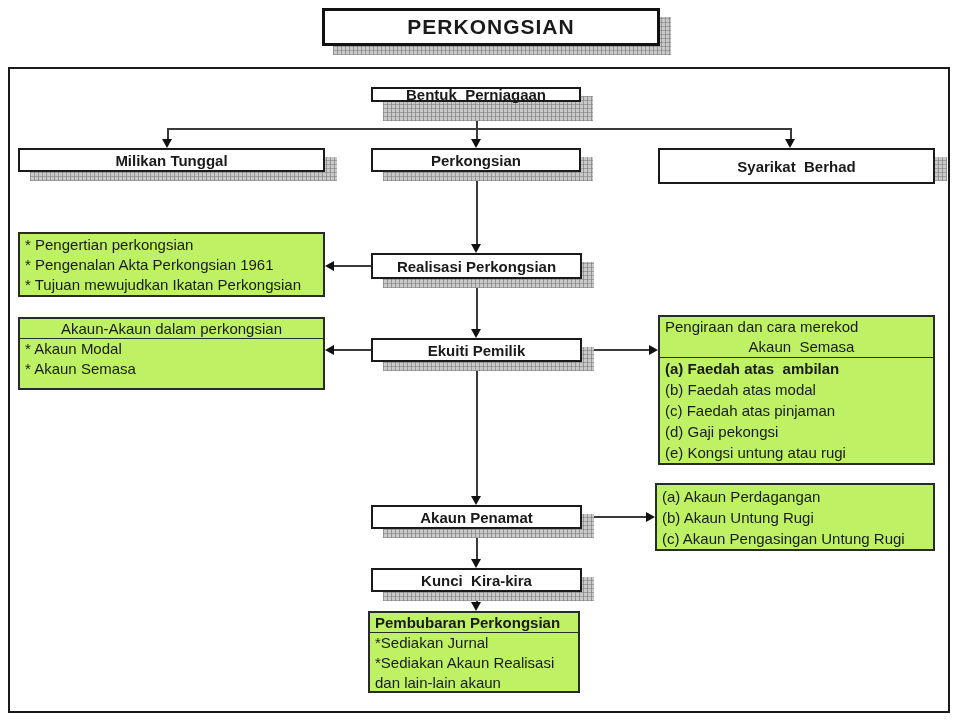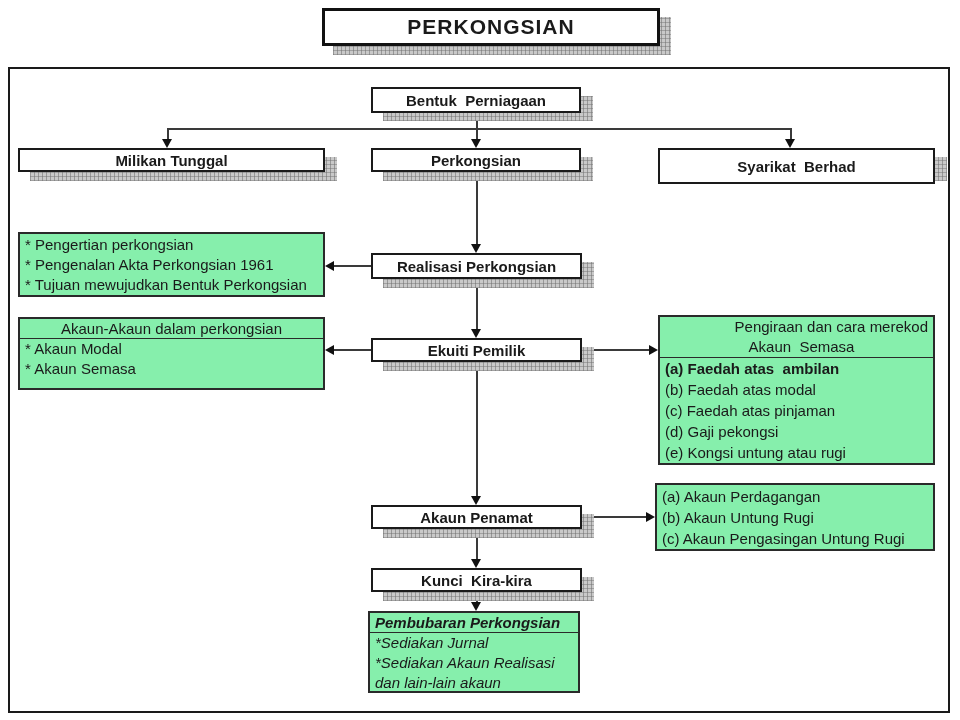--- a/index.html
+++ b/index.html
@@ -25,21 +25,21 @@
     position:absolute;box-sizing:border-box;border:2px solid #1a1a1a;background:transparent;
   }
 
   .fbox{
     position:absolute;box-sizing:border-box;background:#fff;border:2px solid #1a1a1a;
     display:flex;align-items:center;justify-content:center;
     font-size:15px;font-weight:bold;white-space:pre;
   }
 
   .abox{
-    position:absolute;box-sizing:border-box;background:#86efac;border:2px solid #2a2a2a;
+    position:absolute;box-sizing:border-box;background:#bef264;border:2px solid #2a2a2a;
     font-size:15px;
   }
   .abox .hdr{border-bottom:1.5px solid #2a2a2a;}
   .abox .hdr.center{text-align:center;}
   .abox .line{padding:0 5px;white-space:pre;overflow:hidden;}
 
   .hline{position:absolute;height:1.5px;background:#3a3a3a;}
   .vline{position:absolute;width:1.5px;background:#3a3a3a;}
   .ah{position:absolute;width:0;height:0;}
   .ah-down{border-left:5px solid transparent;border-right:5px solid transparent;border-top:9px solid #111;}
@@ -86,21 +86,21 @@
   <div class="hline" style="left:582px;top:516px;width:65px;"></div>
   <div class="ah ah-right" style="left:646px;top:512px;"></div>
 
   <div class="vline" style="left:476px;top:529px;height:31px;"></div>
   <div class="ah ah-down" style="left:471px;top:559px;"></div>
 
   <div class="vline" style="left:476px;top:592px;height:11px;"></div>
   <div class="ah ah-down" style="left:471px;top:602px;"></div>
 
   <div class="shadow" style="left:383px;top:96px;width:210px;height:25px;"></div>
-  <div class="fbox" style="left:371px;top:87px;width:210px;height:26px;">
+  <div class="fbox" style="left:371px;top:87px;width:210px;height:15px;">
     <span>Bentuk  Perniagaan</span>
   </div>
 
   <div class="shadow" style="left:30px;top:157px;width:307px;height:24px;"></div>
   <div class="fbox" style="left:18px;top:148px;width:307px;height:24px;">
     <span>Milikan Tunggal</span>
   </div>
 
   <div class="shadow" style="left:383px;top:157px;width:210px;height:24px;"></div>
   <div class="fbox" style="left:371px;top:148px;width:210px;height:24px;">
@@ -128,47 +128,47 @@
   </div>
 
   <div class="shadow" style="left:383px;top:577px;width:211px;height:24px;"></div>
   <div class="fbox" style="left:371px;top:568px;width:211px;height:24px;">
     <span>Kunci  Kira-kira</span>
   </div>
 
   <div class="abox" style="left:18px;top:232px;width:307px;height:65px;padding-top:1px;">
     <div class="line" style="line-height:20px;">* Pengertian perkongsian</div>
     <div class="line" style="line-height:20px;">* Pengenalan Akta Perkongsian 1961</div>
-    <div class="line" style="line-height:20px;">* Tujuan mewujudkan Bentuk Perkongsian</div>
+    <div class="line" style="line-height:20px;">* Tujuan mewujudkan Ikatan Perkongsian</div>
   </div>
 
   <div class="abox" style="left:18px;top:317px;width:307px;height:73px;">
     <div class="hdr center" style="line-height:19px;">Akaun-Akaun dalam perkongsian</div>
     <div class="line" style="line-height:20px;">* Akaun Modal</div>
     <div class="line" style="line-height:20px;">* Akaun Semasa</div>
   </div>
 
   <div class="abox" style="left:658px;top:315px;width:277px;height:150px;">
     <div class="hdr">
-      <div class="line" style="line-height:20px;text-align:right;">Pengiraan dan cara merekod</div>
+      <div class="line" style="line-height:20px;">Pengiraan dan cara merekod</div>
       <div class="line" style="line-height:20px;text-align:center;padding-left:15px;">Akaun  Semasa</div>
     </div>
     <div class="line" style="line-height:21px;font-weight:bold;">(a) Faedah atas  ambilan</div>
     <div class="line" style="line-height:21px;">(b) Faedah atas modal</div>
     <div class="line" style="line-height:21px;">(c) Faedah atas pinjaman</div>
     <div class="line" style="line-height:21px;">(d) Gaji pekongsi</div>
     <div class="line" style="line-height:21px;">(e) Kongsi untung atau rugi</div>
   </div>
 
   <div class="abox" style="left:655px;top:483px;width:280px;height:68px;padding-top:1px;">
     <div class="line" style="line-height:21px;">(a) Akaun Perdagangan</div>
     <div class="line" style="line-height:21px;">(b) Akaun Untung Rugi</div>
     <div class="line" style="line-height:21px;">(c) Akaun Pengasingan Untung Rugi</div>
   </div>
 
-  <div class="abox" style="left:368px;top:611px;width:212px;height:82px;font-style:italic;">
+  <div class="abox" style="left:368px;top:611px;width:212px;height:82px;">
     <div class="hdr line" style="line-height:19px;font-weight:bold;">Pembubaran Perkongsian</div>
     <div class="line" style="line-height:20px;">*Sediakan Jurnal</div>
     <div class="line" style="line-height:20px;">*Sediakan Akaun Realisasi</div>
     <div class="line" style="line-height:20px;">dan lain-lain akaun</div>
   </div>
 
 </div>
 
 </body></html>

